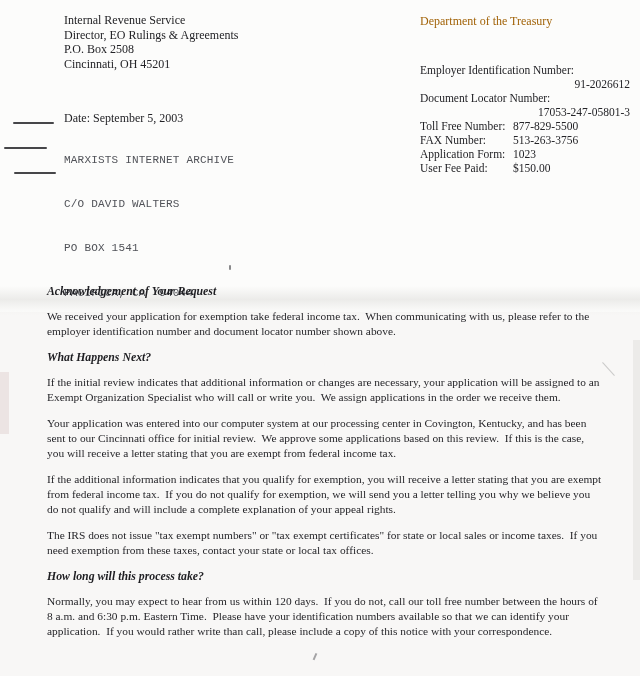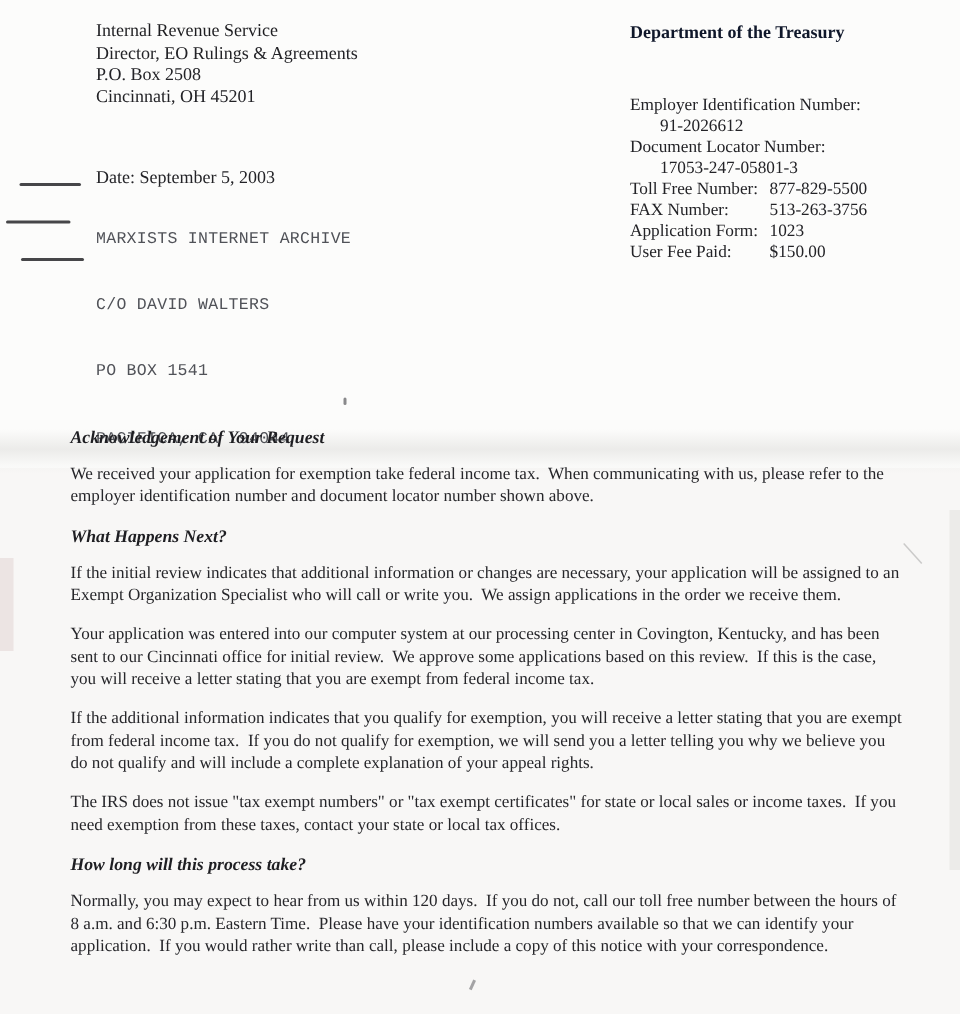--- a/index.html
+++ b/index.html
@@ -47,21 +47,21 @@
   
   .sender {
     position: absolute; left: 64px; top: 13px;
     font-size: 12px; line-height: 14.6px; color: #232327;
   }
   .sender .org { font-weight: normal; color: #1d1d20; }
 
   
   .dept {
     position: absolute; left: 420px; top: 14px;
-    font-size: 12px; font-weight: bold; color: #0f172a;
+    font-size: 12px; font-weight: normal; color: #a16207;
   }
 
   
   .date-line {
     position: absolute; left: 64px; top: 111px;
     font-size: 12px; color: #232327;
   }
 
   
   .dash { position: absolute; height: 2px; background: #464649; border-radius: 1px; }
@@ -76,21 +76,21 @@
     font-size: 11px; line-height: 14.8px; letter-spacing: 0.2px;
     color: #505258; white-space: pre;
   }
 
   
   .details {
     position: absolute; left: 420px; top: 63px;
     font-size: 11.5px; line-height: 14px; color: #232327;
     width: 210px;
   }
-  .d-value-indent { padding-left: 20px; }
+  .d-value-indent { padding-left: 20px; text-align: right; }
   .d-row { display: flex; }
   .d-label-col { width: 93px; flex: none; }
 
   
   .body {
     position: absolute; left: 47px; top: 284px; width: 557px;
     font-size: 11.4px; line-height: 15px; color: #26262a;
   }
   .body .heading {
     font-weight: bold; font-style: italic; font-size: 11.8px;

